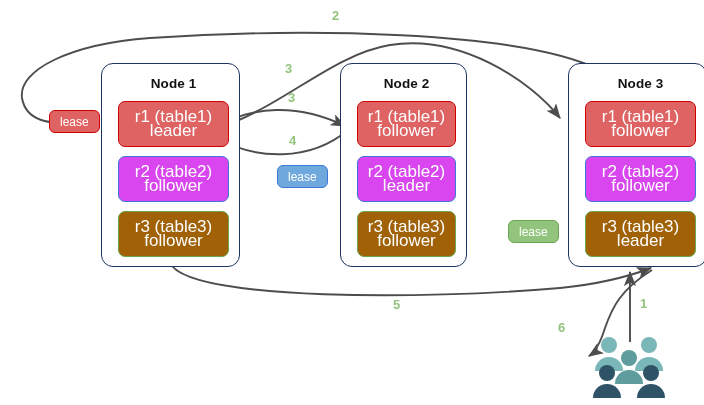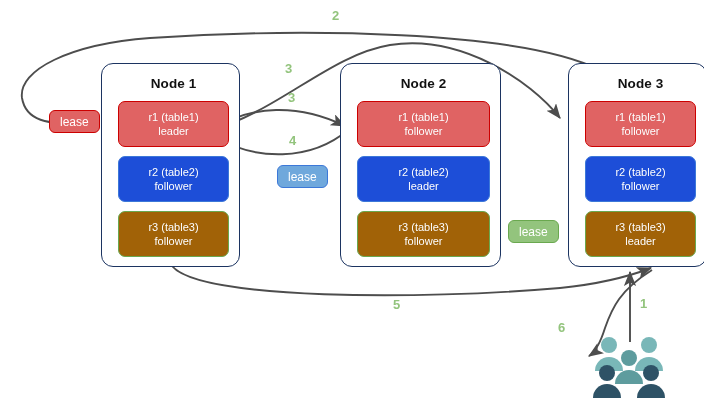--- a/index.html
+++ b/index.html
@@ -53,27 +53,27 @@
   .replica {
     box-sizing: border-box;
     height: 46px;
     border-radius: 7px;
     margin-bottom: 9px;
     display: flex;
     flex-direction: column;
     align-items: center;
     justify-content: center;
     color: #ffffff;
-    font-size: 11px;
+    font-size: 17px;
     line-height: 14px;
     text-shadow: 0 0 1px rgba(0,0,0,0.08);
   }
   .replica:last-child { margin-bottom: 0; }
   .replica.red   { background: #e06363; border: 1.4px solid #cc0000; }
-  .replica.blue  { background: #1d4ed8; border: 1.4px solid #3c78d8; }
+  .replica.blue  { background: #d946ef; border: 1.4px solid #3c78d8; }
   .replica.green { background: #a16207; border: 1.4px solid #6aa84f; }
 
   
   .lease {
     position: absolute;
     box-sizing: border-box;
     height: 23px;
     padding: 8px 10px;
     border-radius: 6px;
     display: flex;
@@ -141,21 +141,21 @@
         <span>r2 (table2)</span>
         <span>follower</span>
       </div>
       <div class="replica green">
         <span>r3 (table3)</span>
         <span>follower</span>
       </div>
     </div>
   </div>
 
-  <div class="node" style="left:340px; top:63px; width:161px; height:204px;">
+  <div class="node" style="left:340px; top:63px; width:127px; height:204px;">
     <div class="node-title">Node 2</div>
     <div class="replicas">
       <div class="replica red">
         <span>r1 (table1)</span>
         <span>follower</span>
       </div>
       <div class="replica blue">
         <span>r2 (table2)</span>
         <span>leader</span>
       </div>

